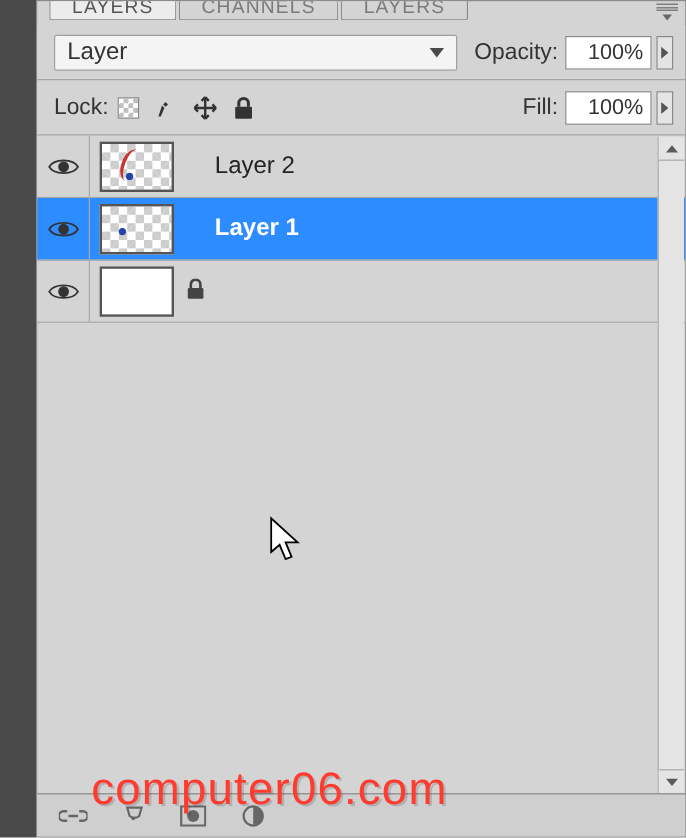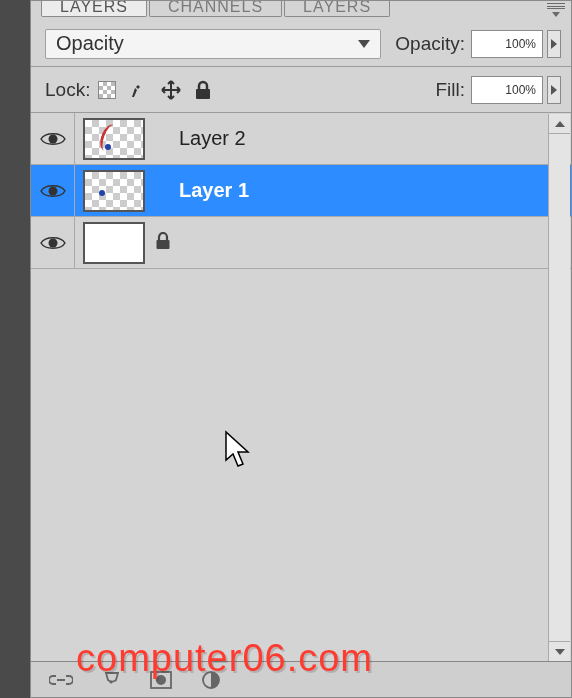--- a/index.html
+++ b/index.html
@@ -18,21 +18,21 @@
   .tab.active { color: #555; background: #ececec; }
   .panel-menu { position: absolute; right: 6px; top: 2px; width: 18px; height: 14px; display: flex; flex-direction: column; justify-content: center; gap: 2px; cursor: pointer; }
   .panel-menu span { display: block; height: 2px; background: #6a6a6a; }
   .panel-menu .tri { width: 0; height: 0; border-left: 4px solid transparent; border-right: 4px solid transparent; border-top: 5px solid #6a6a6a; margin: 1px auto 0; }
 
   
   .row { display: flex; align-items: center; padding: 8px 10px 8px 14px; border-bottom: 1px solid #9a9a9a; background: #d4d4d4; height: 46px; font-size: 20px; color: #333; }
   .blend-select { flex: 1; display: flex; align-items: center; justify-content: space-between; background: #f4f4f4; border: 1px solid #a0a0a0; border-radius: 2px; height: 30px; padding: 0 10px; margin-right: 14px; font-size: 20px; cursor: pointer; }
   .blend-select .arrow { width: 0; height: 0; border-left: 6px solid transparent; border-right: 6px solid transparent; border-top: 8px solid #4a4a4a; }
   .lbl { margin-right: 6px; font-size: 19px; color: #333; }
-  .field { width: 72px; height: 28px; background: #fff; border: 1px solid #8a8a8a; display: flex; align-items: center; justify-content: flex-end; padding-right: 6px; font-size: 12px; }
+  .field { width: 72px; height: 28px; background: #fff; border: 1px solid #8a8a8a; display: flex; align-items: center; justify-content: flex-end; padding-right: 6px; font-size: 18px; }
   .pct-arrow { width: 14px; height: 28px; border: 1px solid #8a8a8a; background: #e4e4e4; margin-left: 4px; display:flex; align-items:center; justify-content:center; cursor:pointer; }
   .pct-arrow::after { content:""; width:0;height:0;border-top:5px solid transparent;border-bottom:5px solid transparent;border-left:6px solid #555; }
 
   .row2 { height: 46px; }
 
   
   .lock-icons { display: flex; align-items: center; gap: 10px; flex: 1; }
   .lock-icon { width: 22px; height: 22px; display:flex; align-items:center; justify-content:center; cursor:pointer; color:#444; }
   .checker-sm { width:18px;height:18px;border:1px solid #888;
     background-image:
@@ -101,21 +101,21 @@
     <div class="panel-menu">
       <span></span>
         <span></span>
         <span></span>
       <div class="tri"></div>
     </div>
   </div>
 
   <div class="row">
     <div class="blend-select">
-      <span>Opacity</span>
+      <span>Layer</span>
       <span class="arrow"></span>
     </div>
     <span class="lbl">Opacity:</span>
     <div class="field">100%</div>
     <div class="pct-arrow"></div>
   </div>
 
   <div class="row row2">
     <span class="lbl">Lock:</span>
     <div class="lock-icons">

